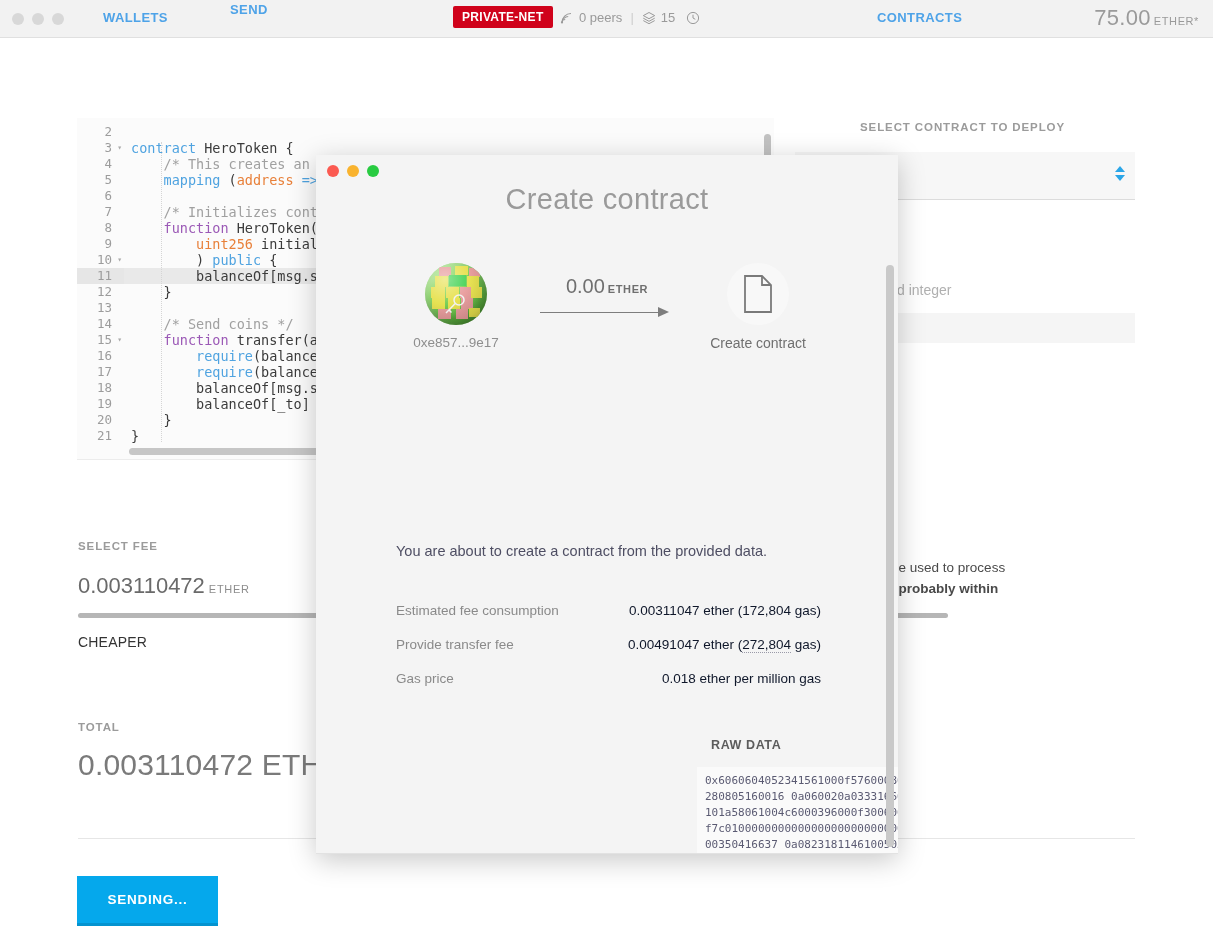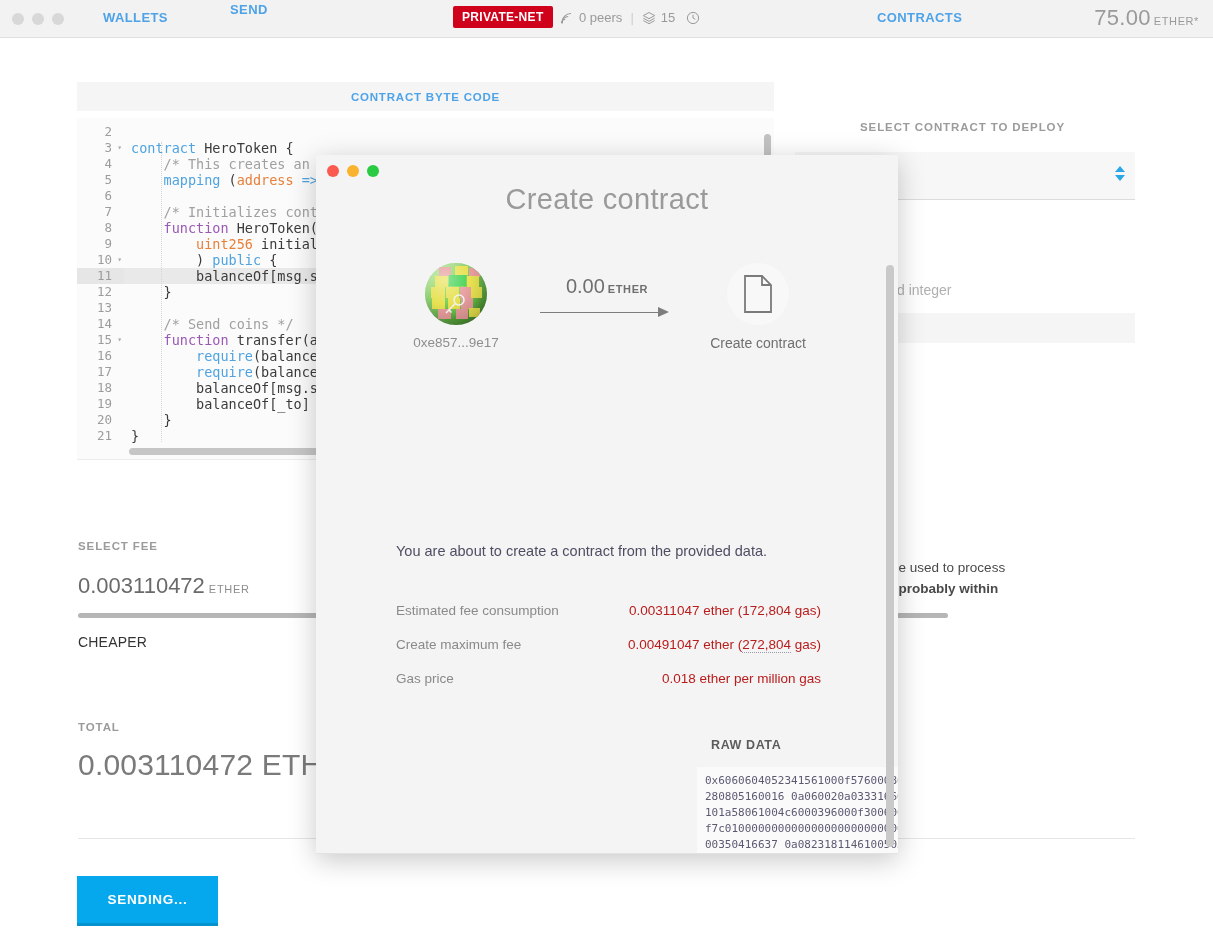--- a/index.html
+++ b/index.html
@@ -233,21 +233,21 @@
   .modal-desc {
     position: absolute; left: 80px; top: 388px;
     color: #4e4e63; font-size: 14.5px;
   }
   .fee-table { position: absolute; left: 80px; top: 448px; width: 425px; }
   .fee-line {
     display: flex; justify-content: space-between; align-items: flex-end;
     margin-bottom: 19px;
     color: #8a8a8a; font-size: 13.5px;
   }
-  .fee-line .fv { color: #b91c1c; }
+  .fee-line .fv { color: #0f172a; }
   .dotted-u { border-bottom: 1px dotted #9a9aa8; }
 
   .rawdata-lbl {
     position: absolute; left: 395px; top: 583px;
     color: #5c5c5c; font-size: 12.5px; font-weight: bold; letter-spacing: 0.6px;
   }
   .rawdata-box {
     position: absolute; left: 381px; top: 612px;
     width: 439px; height: 98px;
     background: #fafafa; overflow: hidden;
@@ -315,21 +315,20 @@
           <path d="M7 3.7 L7 7 L9.3 8.3" fill="none" stroke="#9a9a9a" stroke-width="1"></path>
         </svg>
     </span>
   </div>
 
   <div class="balance">
     <span class="num">75.00</span><span class="unit">ETHER*</span>
   </div>
 
   <div class="tabs">
-    <div class="tab inactive">CONTRACT BYTE CODE</div>
   </div>
 
   <div class="editor">
     <div class="gutter" id="gutter">
         <div class="ln">2</div>
         <div class="ln">3<span class="fold">▾</span></div>
         <div class="ln">4</div>
         <div class="ln">5</div>
         <div class="ln">6</div>
         <div class="ln">7</div>
@@ -443,21 +442,21 @@
     </div>
 
     <div class="modal-desc">You are about to create a contract from the provided data.</div>
 
     <div class="fee-table" id="fee-table">
         <div class="fee-line">
           <span>Estimated fee consumption</span>
           <span class="fv">0.00311047 ether (<span>172,804</span> gas)</span>
         </div>
         <div class="fee-line">
-          <span>Create maximum fee</span>
+          <span>Provide transfer fee</span>
           <span class="fv">0.00491047 ether (<span class="dotted-u">272,804</span> gas)</span>
         </div>
         <div class="fee-line">
           <span>Gas price</span>
           <span class="fv">0.018 ether per million gas</span>
         </div>
       </div>
 
     <div class="rawdata-lbl">RAW DATA</div>
     <div class="rawdata-box">

